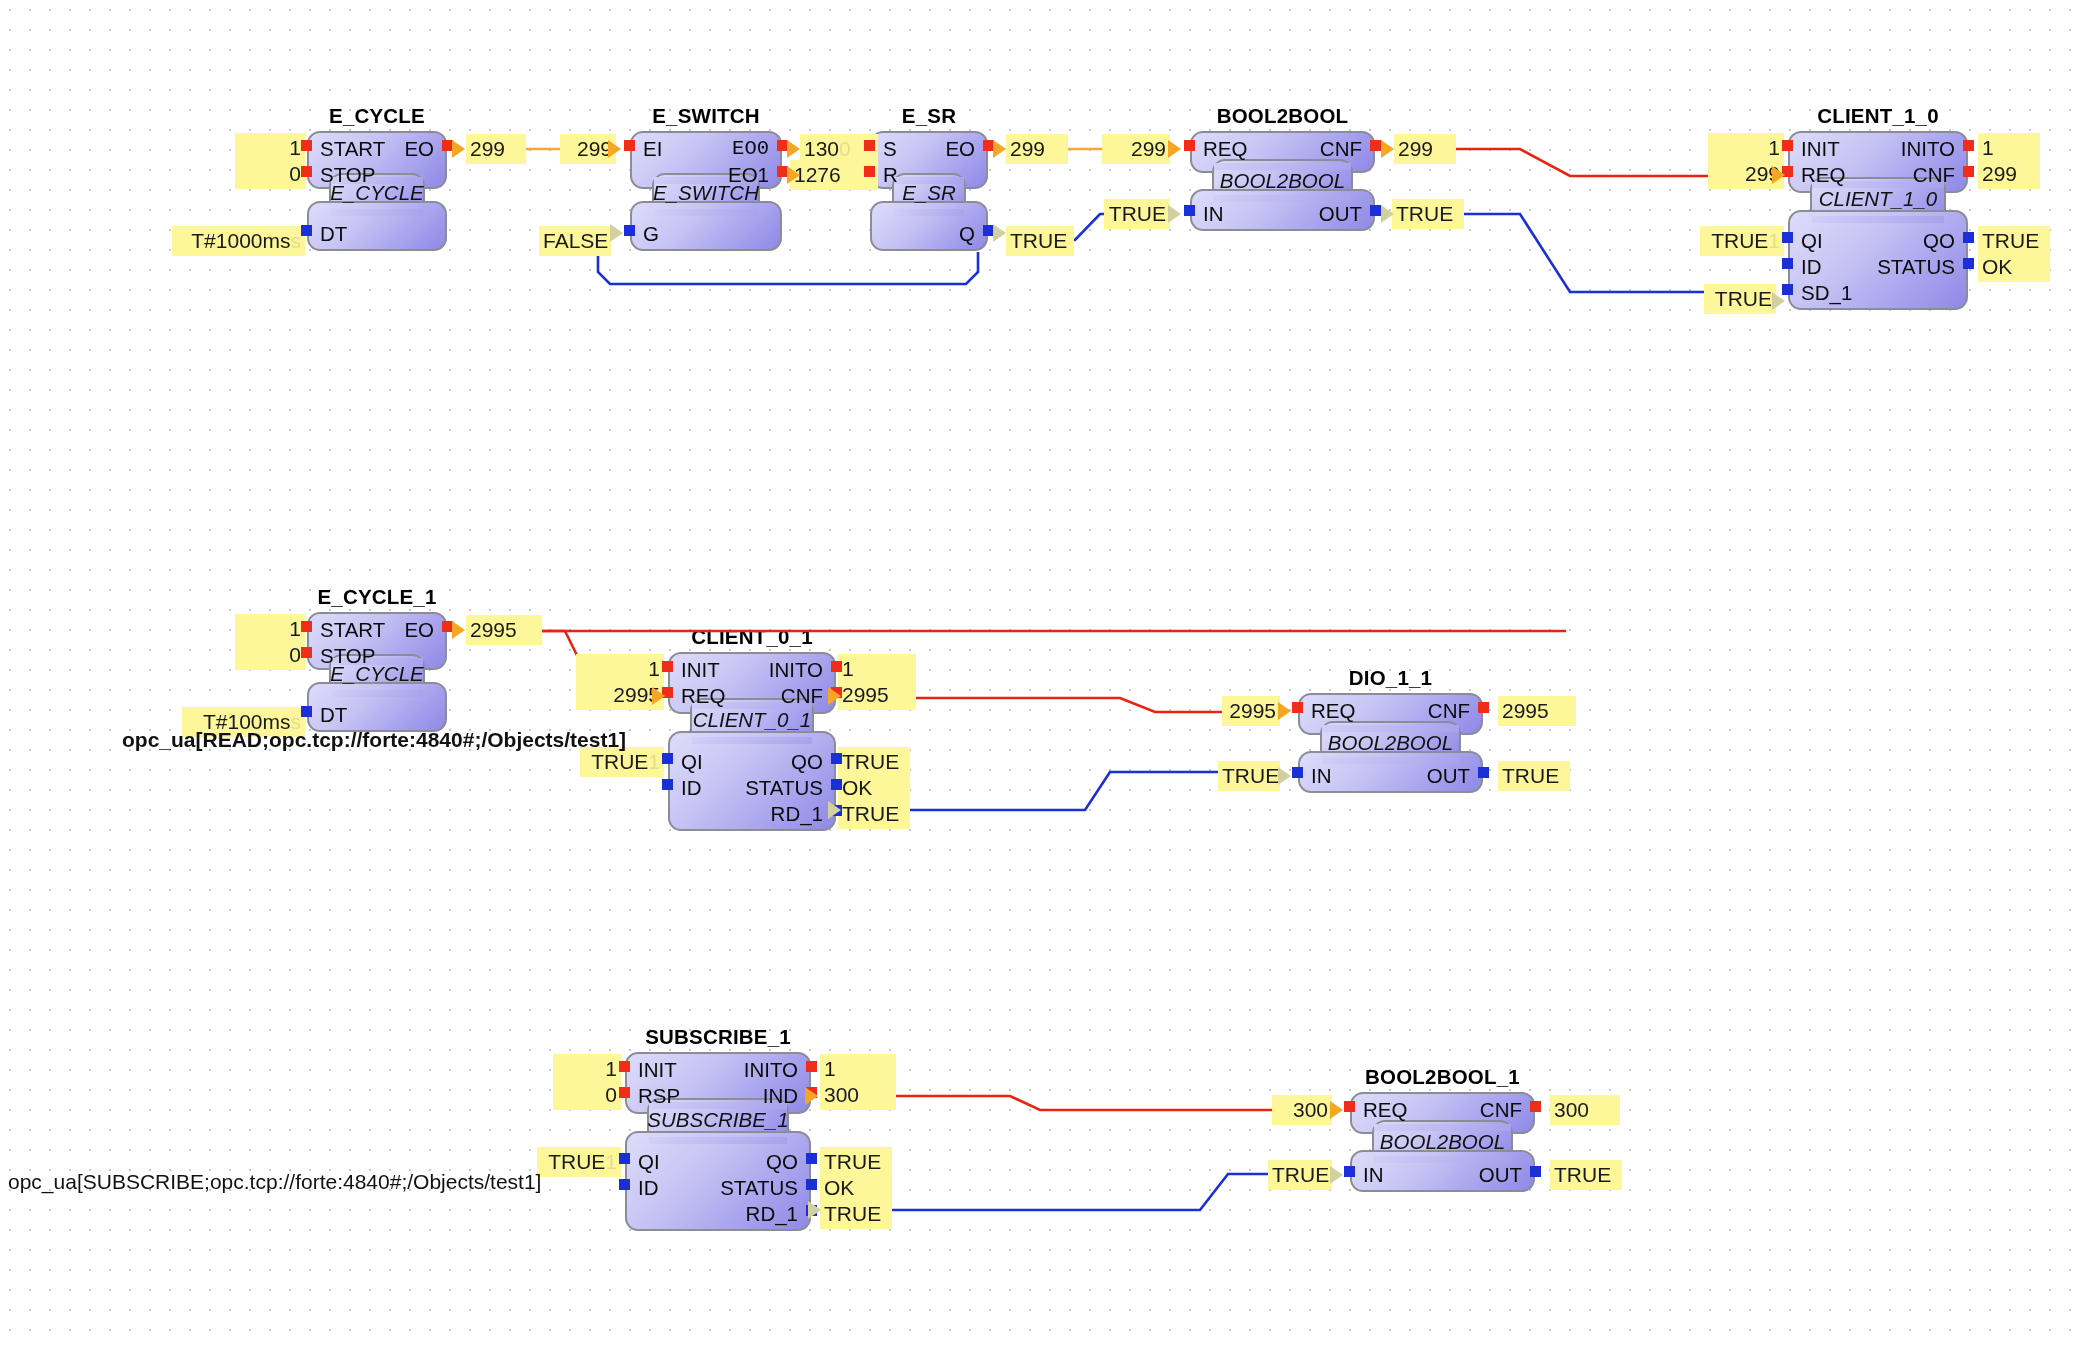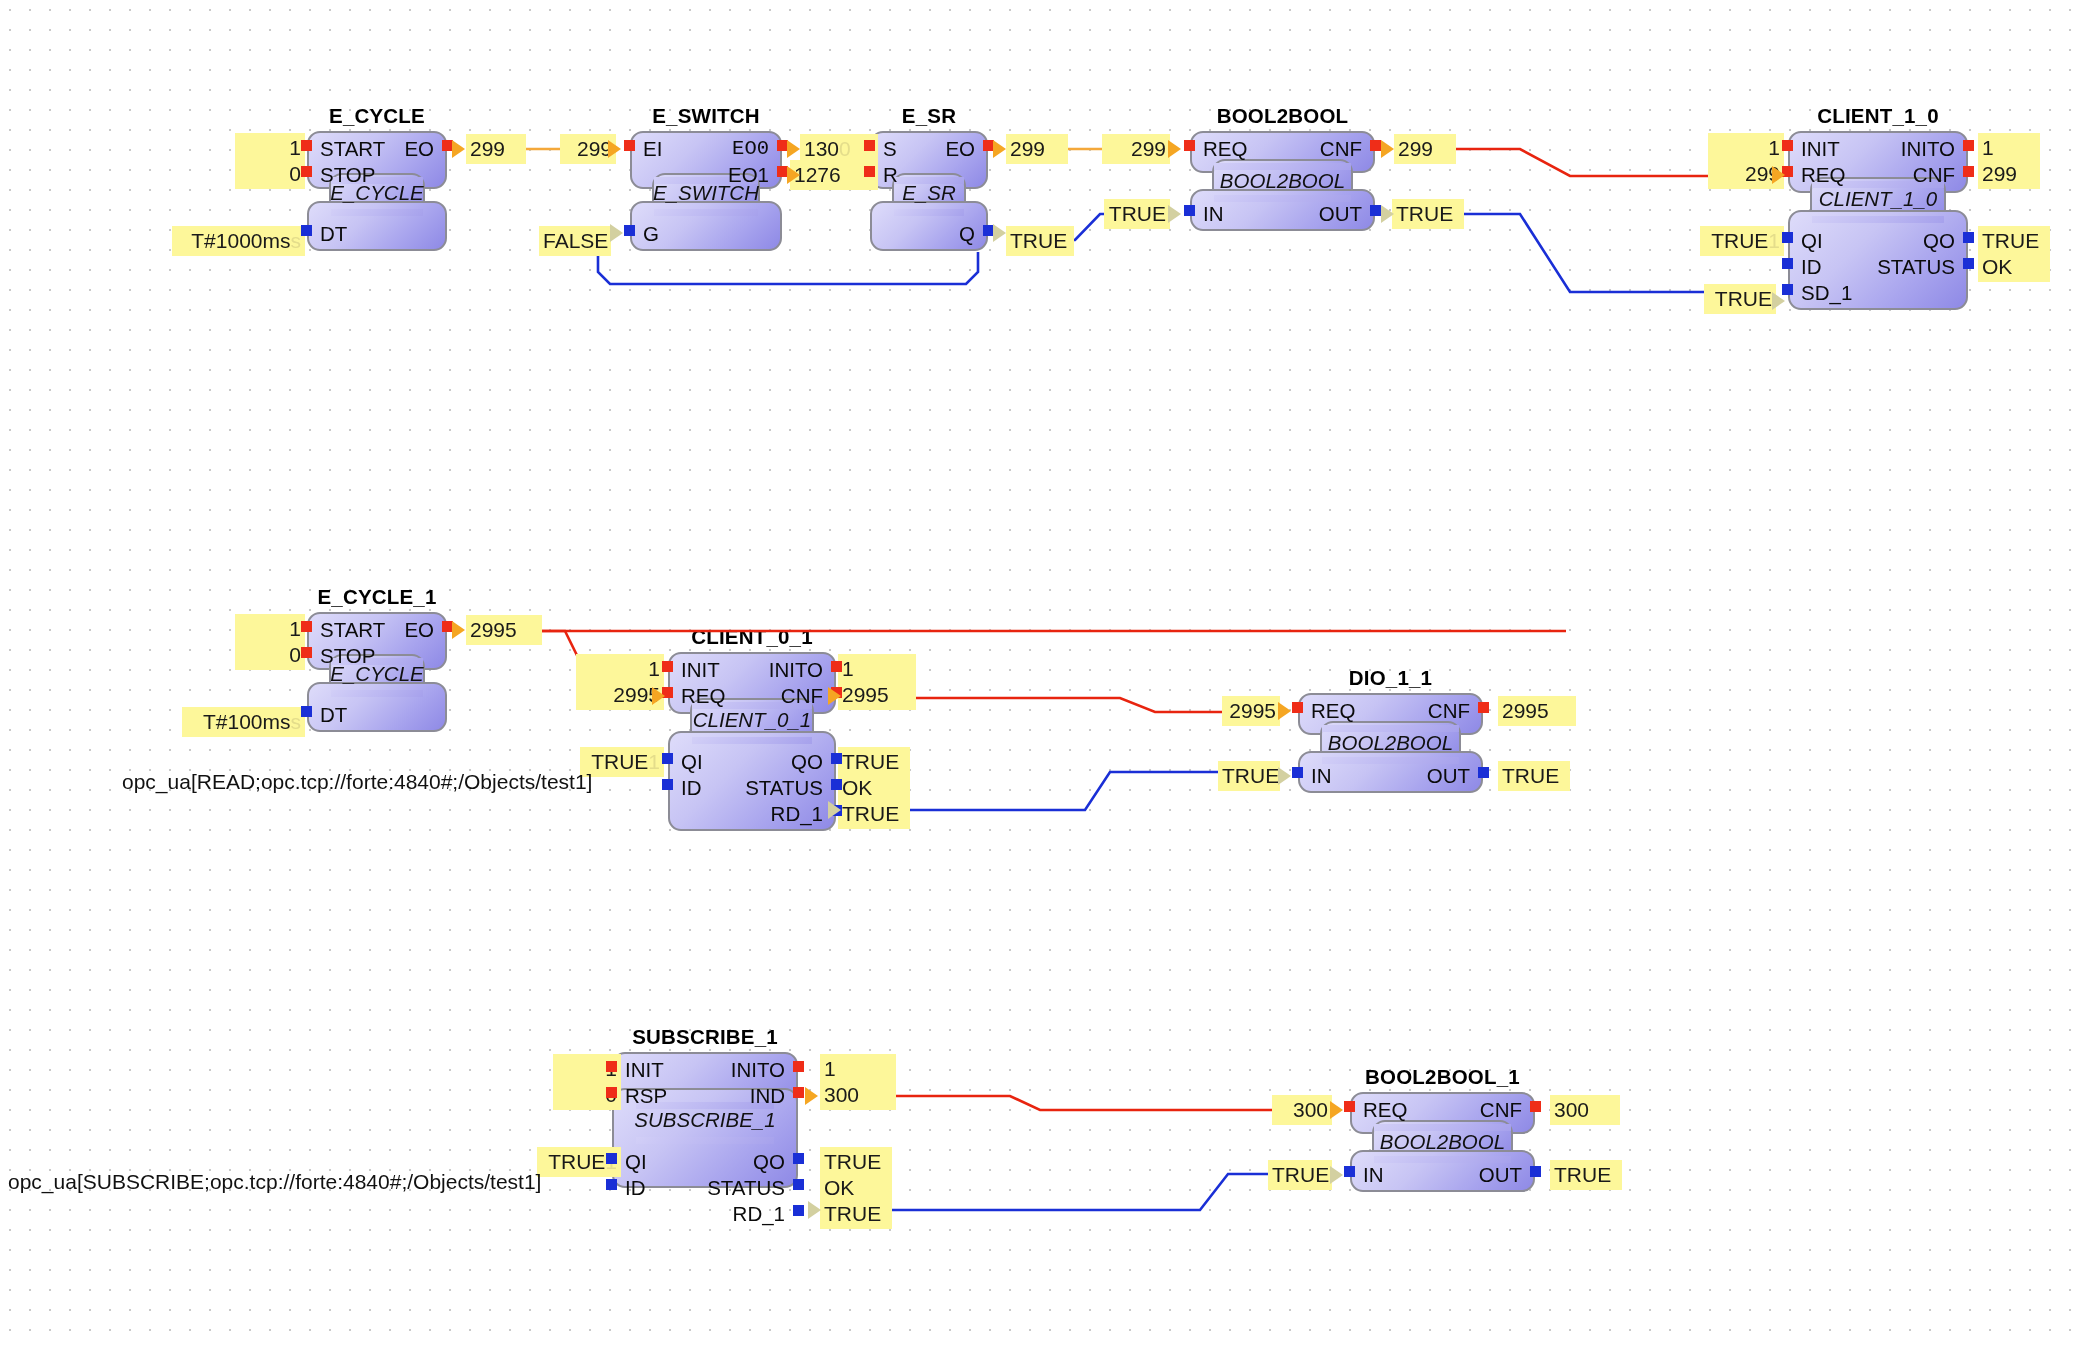--- a/index.html
+++ b/index.html
@@ -335,21 +335,21 @@
   <div class="val r" style="left:576px;top:680px;width:88px;">2995</div>
   <div class="arrow ev" style="left:652px;top:687px;"></div>
   <div class="val l" style="left:838px;top:654px;width:78px;">1</div>
   <div class="val l" style="left:838px;top:680px;width:78px;">2995</div>
   <div class="arrow ev" style="left:828px;top:687px;"></div>
   <div class="val r" style="left:580px;top:747px;width:84px;"><span>TRUE</span><span class="ghost">1</span></div>
   <div class="val l" style="left:838px;top:747px;width:72px;">TRUE</div>
   <div class="val l" style="left:838px;top:773px;width:72px;">OK</div>
   <div class="arrow dt" style="left:828px;top:801px;"></div>
   <div class="val l" style="left:838px;top:799px;width:72px;">TRUE</div>
-  <div class="annot" style="left:122px;top:770px;">opc_ua[READ;opc.tcp://forte:4840#;/Objects/test1]</div>
+  <div class="annot" style="left:122px;top:728px;font-weight:bold;">opc_ua[READ;opc.tcp://forte:4840#;/Objects/test1]</div>
 
   <div class="fb" style="left:1298px;top:693px;width:185px;height:100px;">
     <div class="fb-title">DIO_1_1</div>
     <div class="fb-body">
       <div class="seg ev" style="height:42px;"></div>
       <div class="seg mid" style="top:28px;height:44px;"></div>
       <div class="seg dat" style="height:42px;"></div>
       <div class="joiner" style="top:32px;"></div>
       <div class="joiner" style="top:64px;"></div>
       <div class="fb-type" style="top:38px;">BOOL2BOOL</div>
@@ -363,21 +363,21 @@
       <div class="pin dta" style="right:-6px;top:74px;"></div>
     </div>
   </div>
   <div class="arrow ev" style="left:1278px;top:702px;"></div>
   <div class="val r" style="left:1222px;top:696px;width:58px;">2995</div>
   <div class="val l" style="left:1498px;top:696px;width:78px;">2995</div>
   <div class="arrow dt" style="left:1278px;top:767px;"></div>
   <div class="val r" style="left:1218px;top:761px;width:62px;">TRUE</div>
   <div class="val l" style="left:1498px;top:761px;width:72px;">TRUE</div>
 
-  <div class="fb" style="left:612px;top:1052px;width:186px;height:136px;">
+  <div class="fb" style="left:625px;top:1052px;width:186px;height:179px;">
     <div class="fb-title">SUBSCRIBE_1</div>
     <div class="fb-body">
       <div class="seg ev" style="height:62px;"></div>
       <div class="seg mid" style="top:46px;height:48px;"></div>
       <div class="seg dat" style="height:100px;"></div>
       <div class="joiner" style="top:50px;"></div>
       <div class="joiner" style="top:85px;"></div>
       <div class="fb-type" style="top:56px;">SUBSCRIBE_1</div>
       <div class="port in" style="top:8px;">INIT</div>
       <div class="port in" style="top:34px;">RSP</div>

